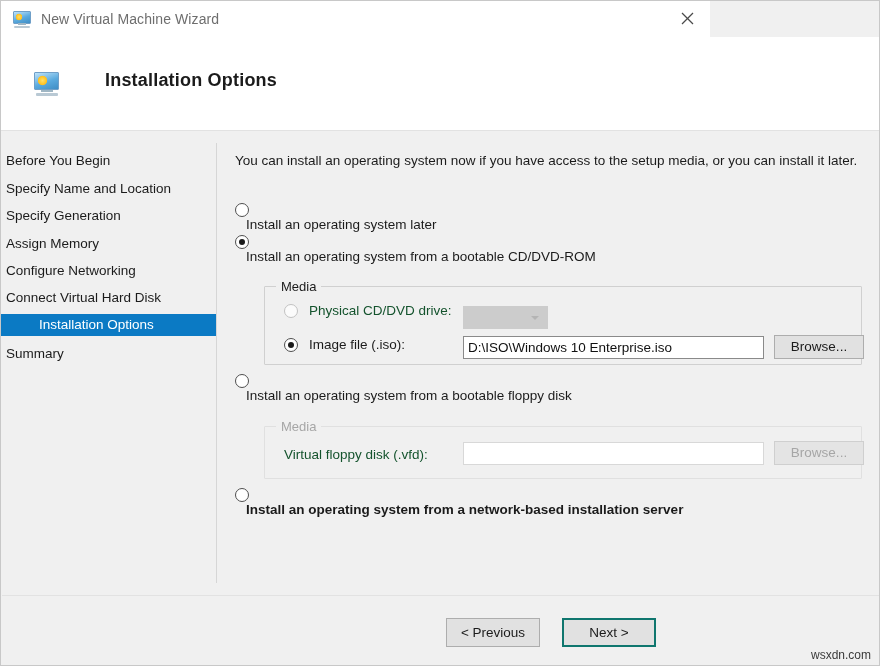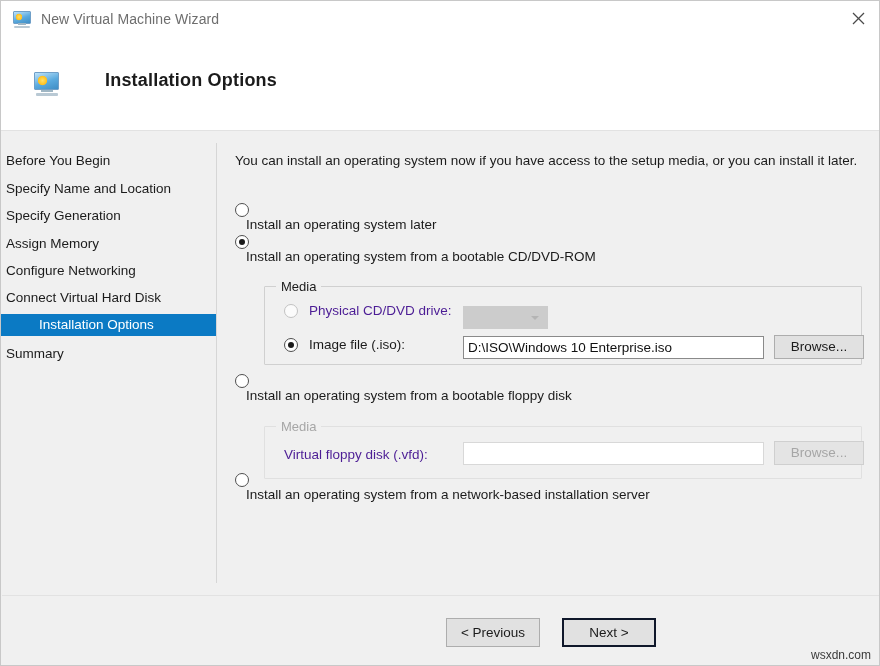--- a/index.html
+++ b/index.html
@@ -22,21 +22,21 @@
     box-sizing: border-box;
     border: 1px solid #c8c8c8;
     background: #f0f0f0;
     overflow: hidden;
   }
 
   
   .titlebar {
     position: absolute;
     left: 0; top: 0;
-    width: 880px;
+    width: 709px;
     height: 36px;
     background: #ffffff;
     display: flex;
     align-items: center;
   }
   .titlebar-icon {
     margin-left: 12px;
     width: 18px;
     height: 18px;
     position: relative;
@@ -247,21 +247,21 @@
   .row {
     position: absolute;
     display: flex;
     align-items: center;
   }
   .row-label {
     font-size: 13.5px;
     color: #1b1b1b;
     white-space: nowrap;
   }
-  .row-label.dim { color: #4c1d95; text-align: center; }
+  .row-label.dim { color: #14532d; text-align: center; }
 
   .textfield {
     box-sizing: border-box;
     border: 1px solid #8a8a8a;
     background: #ffffff;
     height: 23px;
     line-height: 21px;
     padding: 0 4px;
     font-size: 13.5px;
     color: #111111;
@@ -333,21 +333,21 @@
     background: #f0f0f0;
   }
   .footer .btn.nav {
     position: absolute;
     top: 22px;
     width: 94px;
     height: 29px;
     line-height: 27px;
   }
   .footer .btn.nav.default {
-    border: 2px solid #0f172a;
+    border: 2px solid #0f766e;
     line-height: 25px;
   }
   .watermark {
     position: absolute;
     right: 10px;
     bottom: 4px;
     font-size: 12px;
     color: #3b3b3b;
     font-family: Liberation Sans, sans-serif;
   }
@@ -440,21 +440,21 @@
     <div class="group dim" style="left:47px; top:268px; width:598px; height:53px;">
       <div class="group-title">Media</div>
 
       <div class="row" style="left:19px; top:20px;">
         <span class="row-label dim">Virtual floppy disk (.vfd):</span>
       </div>
       <div class="textfield disabled" style="position:absolute; left:198px; top:15px; width:301px;"></div>
       <button class="btn browse disabled" style="position:absolute; left:509px; top:14px;">Browse...</button>
     </div>
 
-    <div class="opt" style="top:340px;">
+    <div class="opt" style="top:355px;font-weight:bold;">
       <span class="radio"></span>
       <span class="opt-label">Install an operating system from a network-based installation server</span>
     </div>
 
   </div>
 
   <div class="footer-sep"></div>
   <div class="footer">
     <button class="btn nav" style="left:433px;margin-left:12px;">&lt; Previous</button>
     <button class="btn nav default" style="left:561px;">Next &gt;</button>

